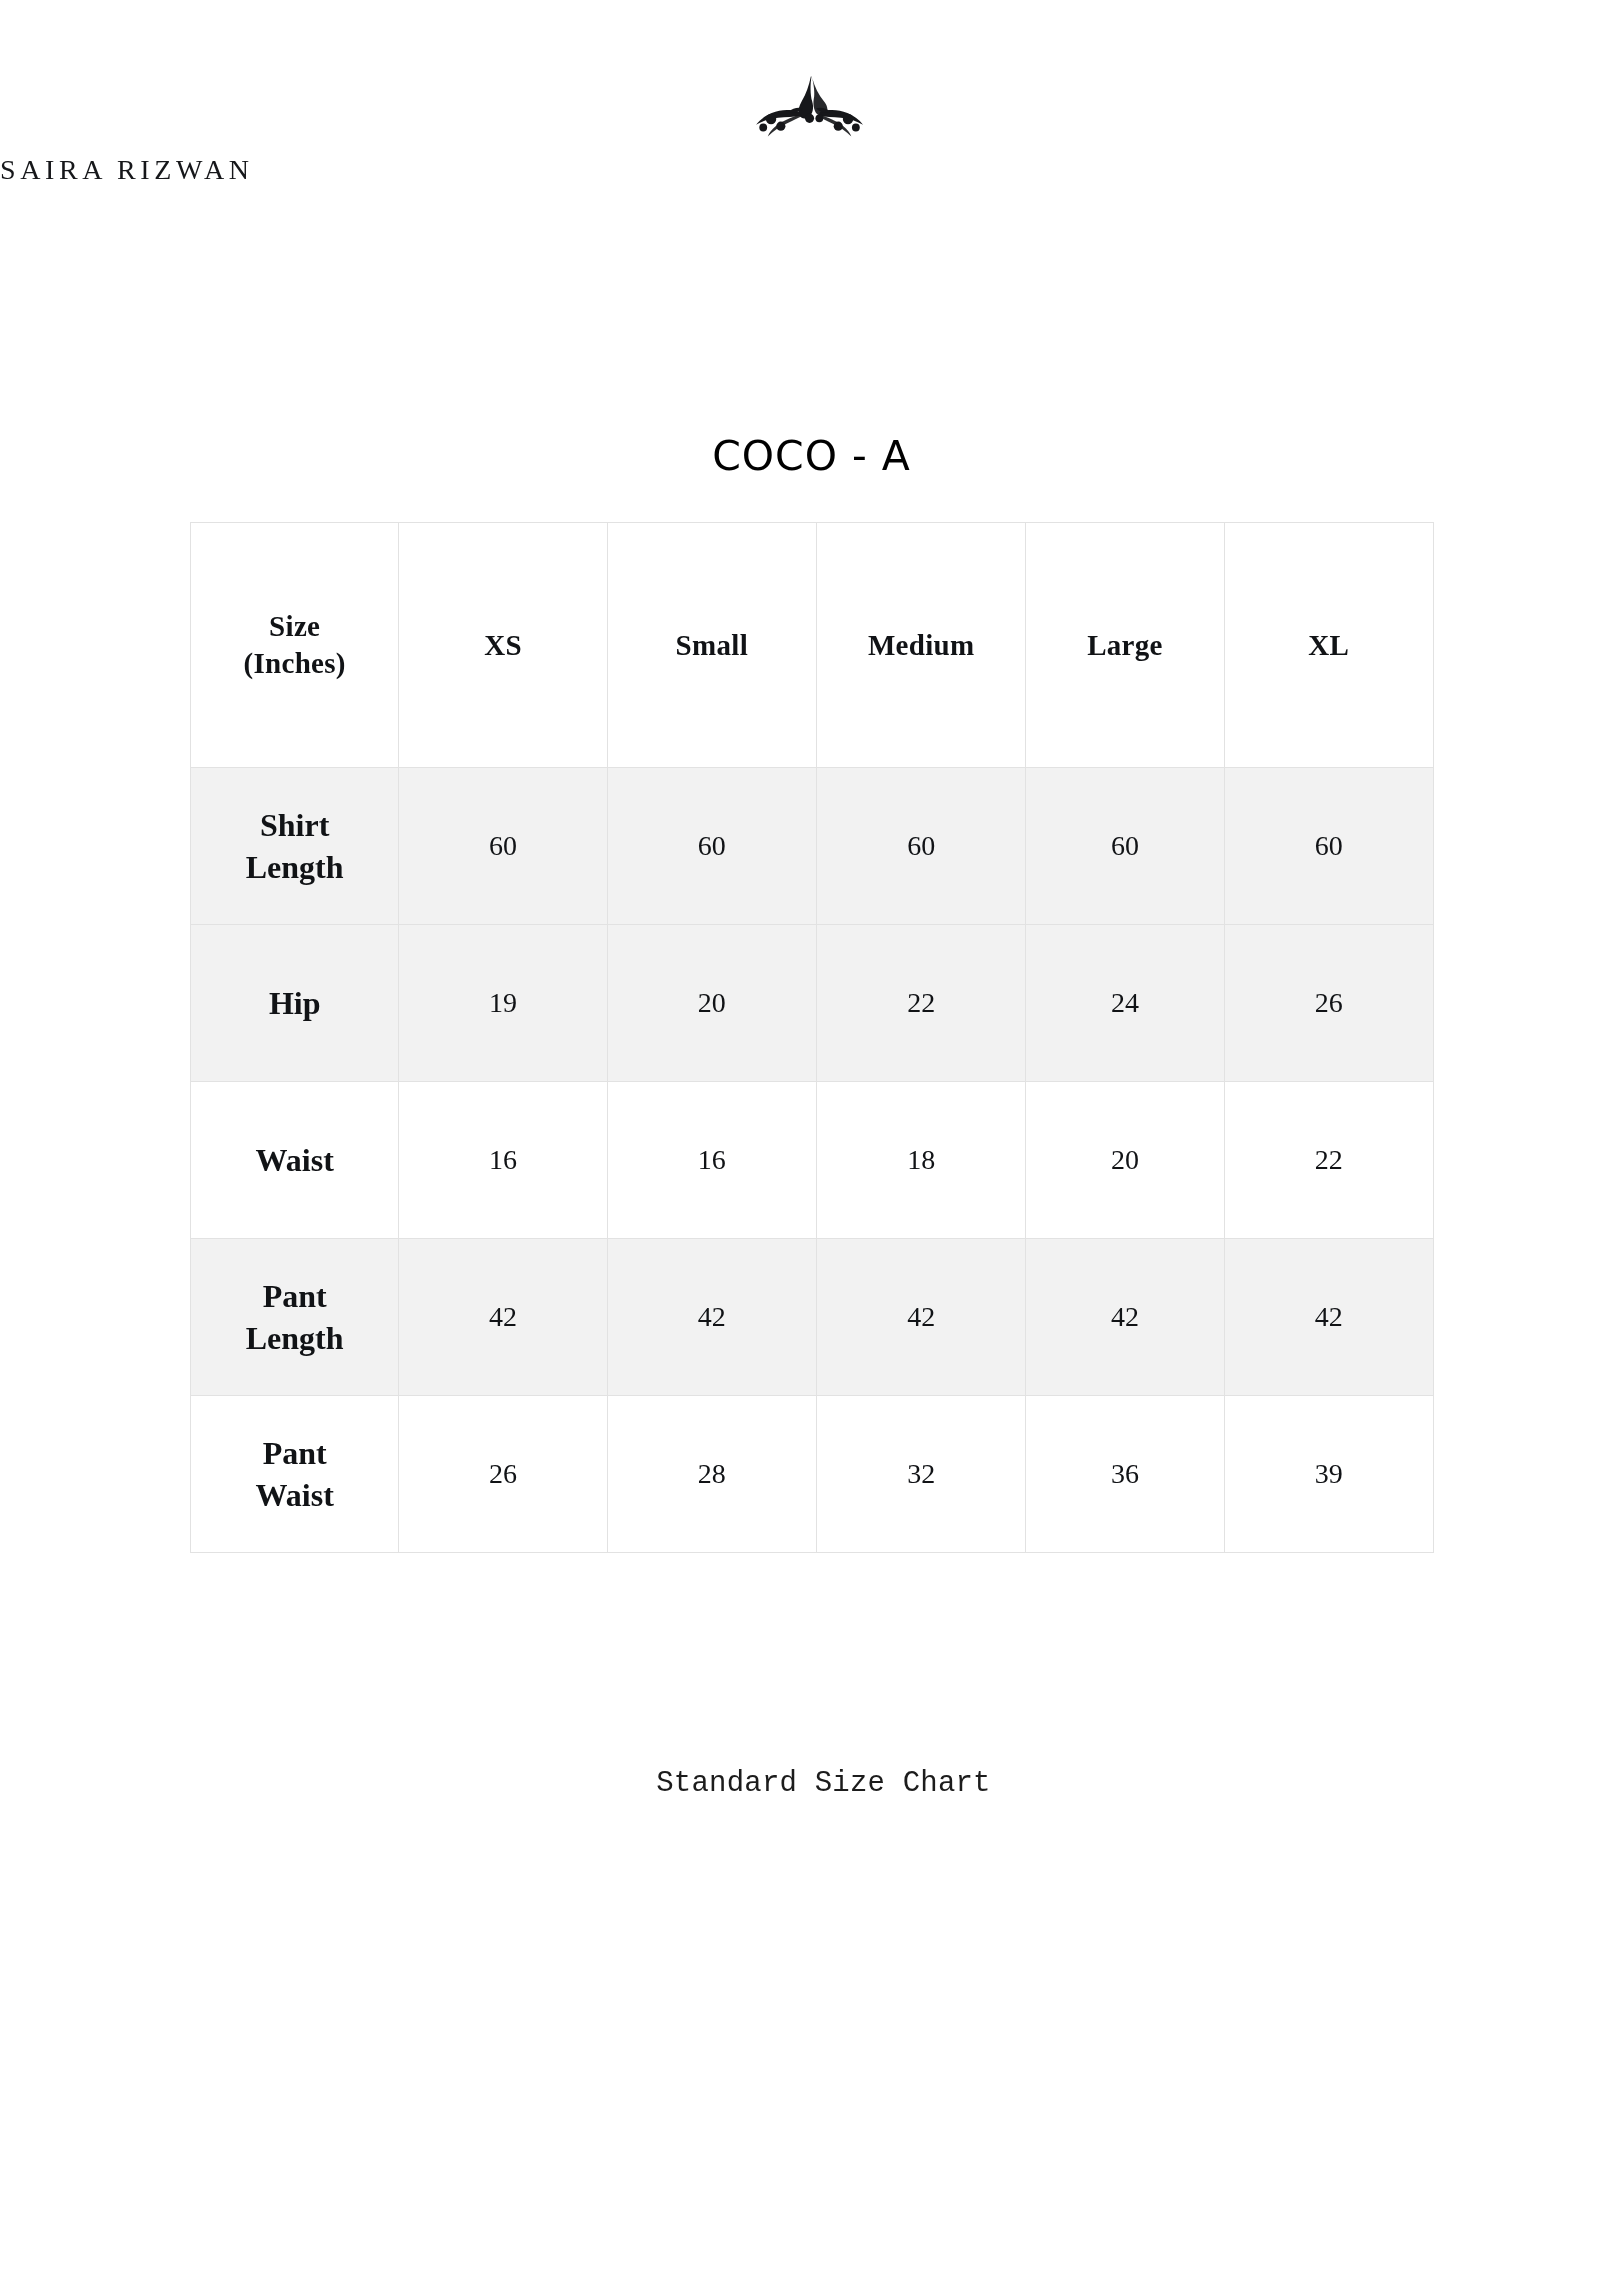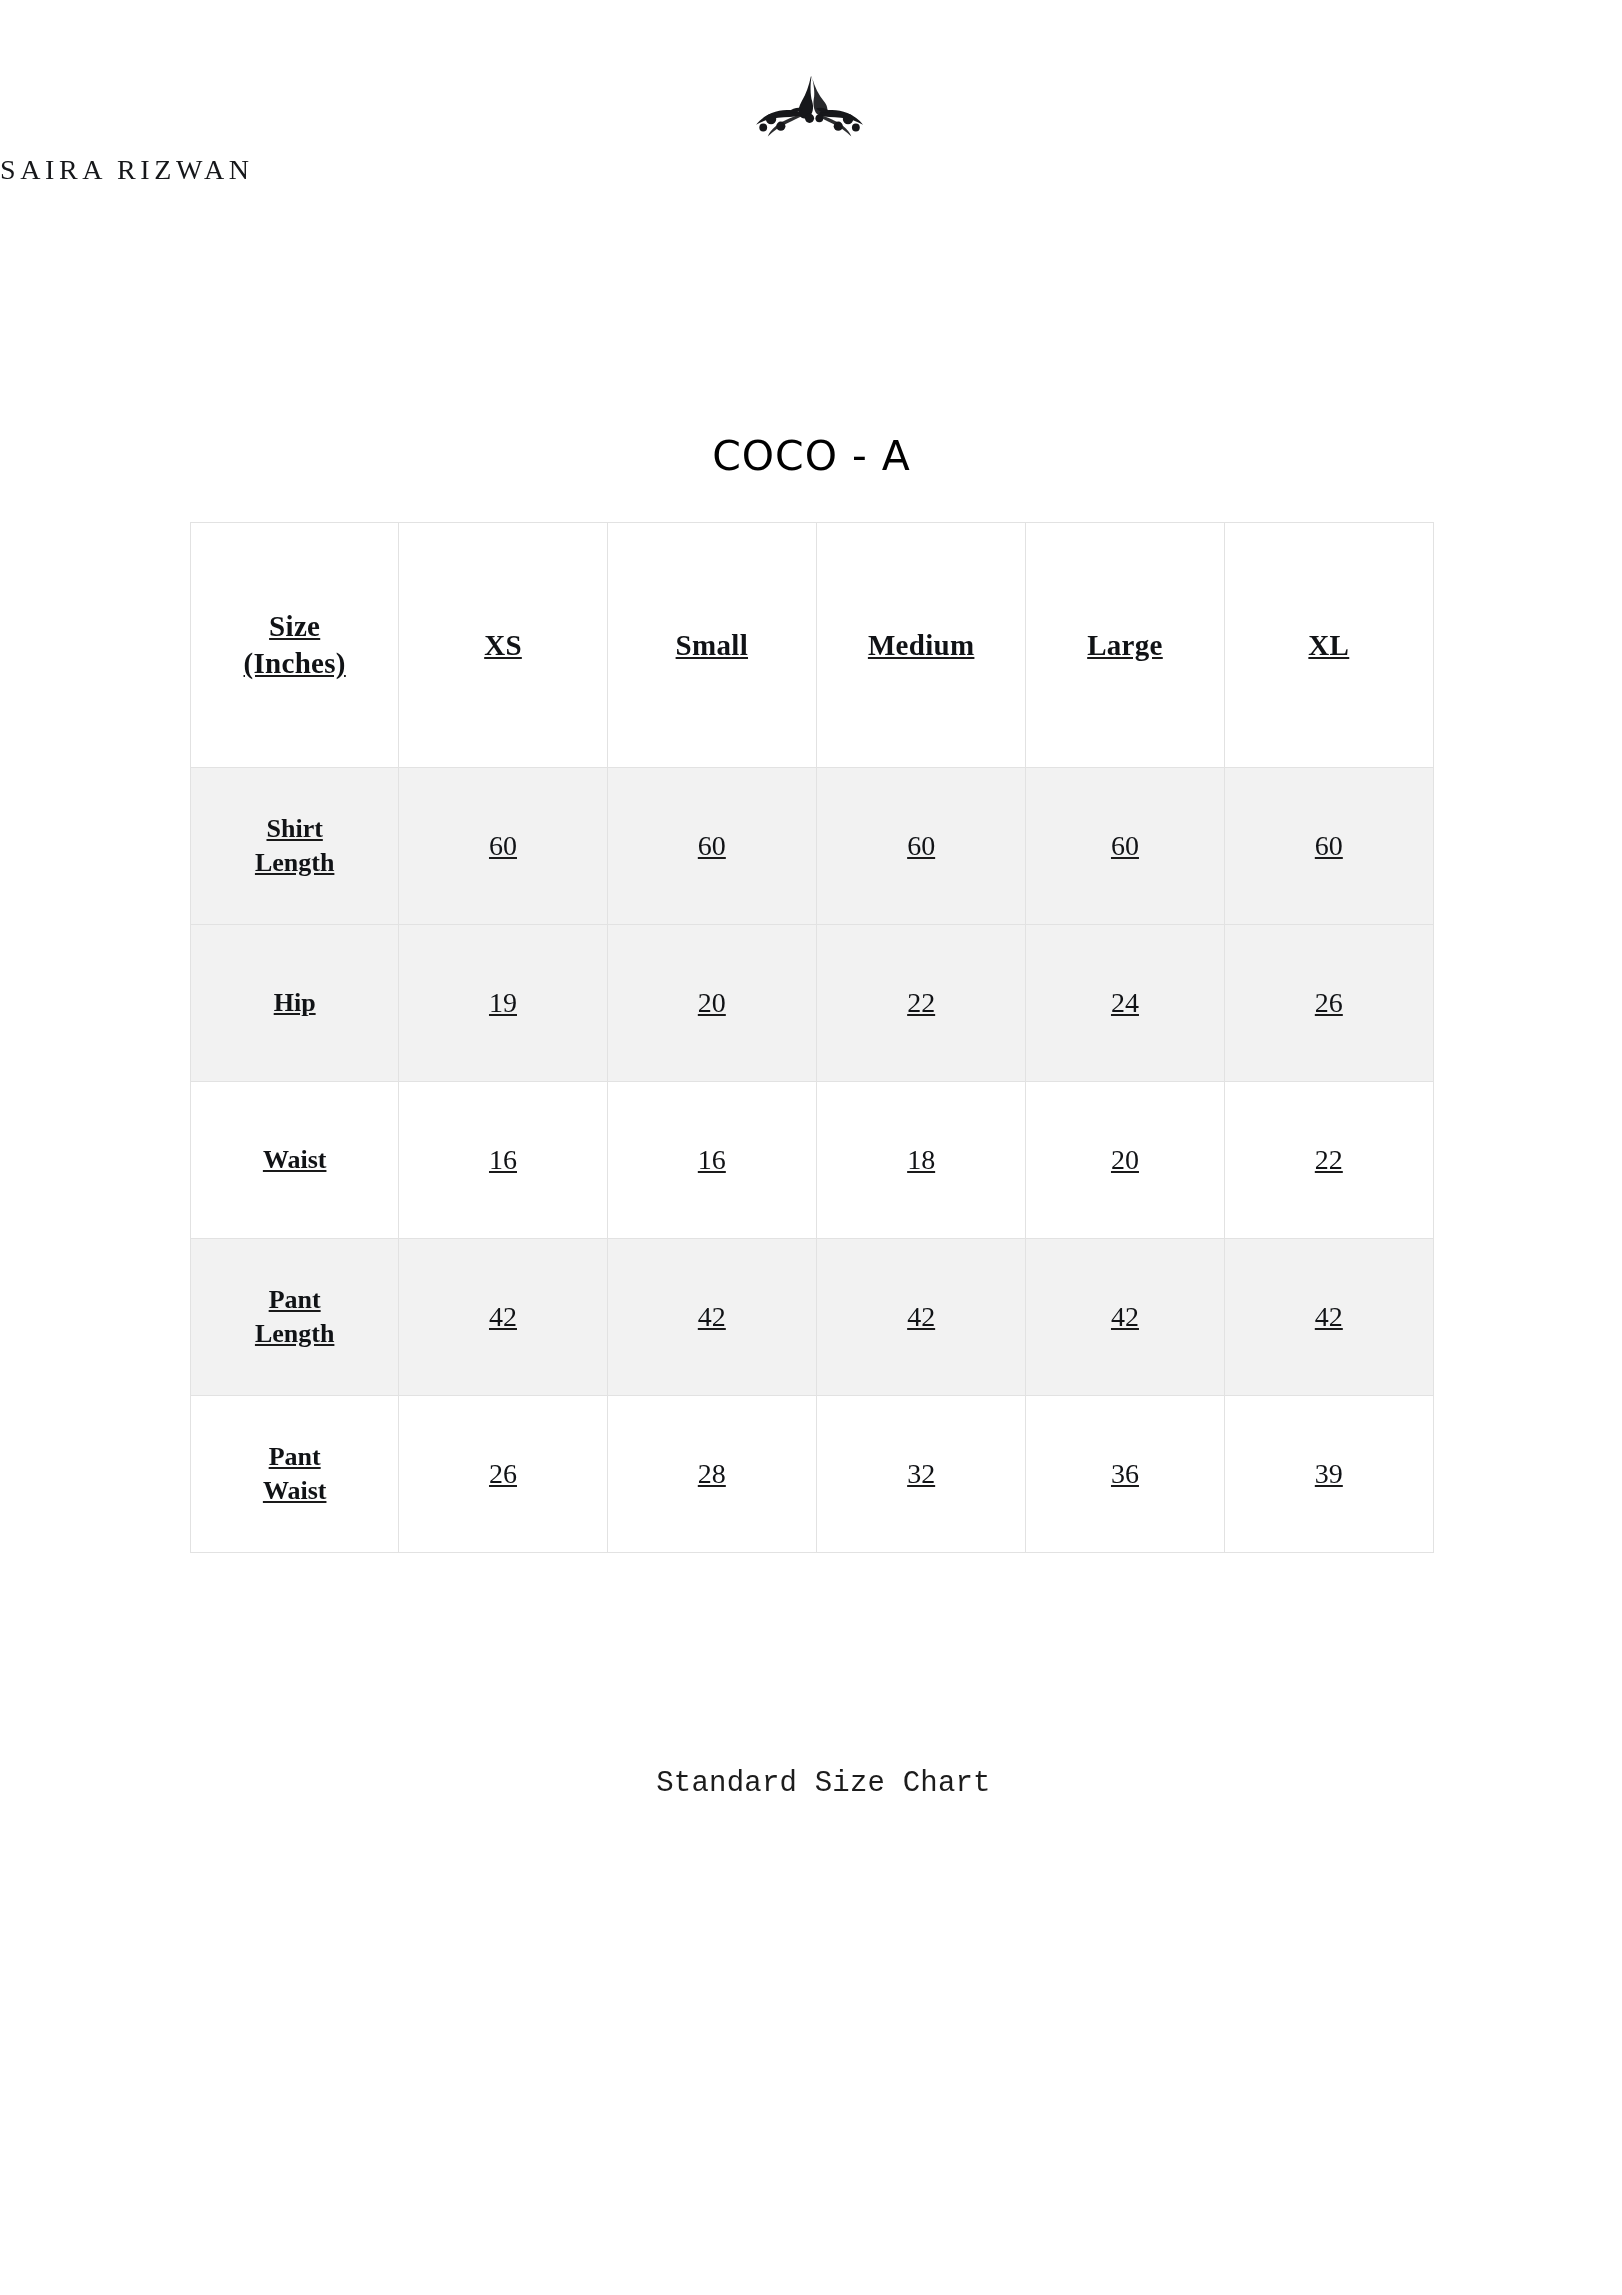--- a/index.html
+++ b/index.html
@@ -55,21 +55,20 @@
   .table-wrap {
     position: absolute;
     top: 522px;
     left: 190px;
     width: 1244px;
   }
   table.size-chart {
     border-collapse: collapse;
     width: 100%;
     table-layout: fixed;
-    text-decoration: underline;
   }
   table.size-chart td, table.size-chart th {
     border: 1.3px solid #e2e2e2;
     text-align: center;
     vertical-align: middle;
     font-family: "Liberation Serif", serif;
     color: #111316;
   }
   
   col.c0 { width: 208px; }
@@ -91,21 +90,21 @@
   }
   tbody tr.shaded td { background: #f2f2f2; }
   tbody tr.plain td { background: #ffffff; }
   tbody td {
     height: 154px;
     font-size: 28px;
     font-weight: 400;
   }
   tbody td.rowlabel {
     font-weight: 700;
-    font-size: 26px;
+    font-size: 32px;
     line-height: 1.32;
   }
   .two-line { display: block; }
 
   
   .footer {
     position: absolute;
     top: 1767px;
     left: 12px;
     width: 100%;

